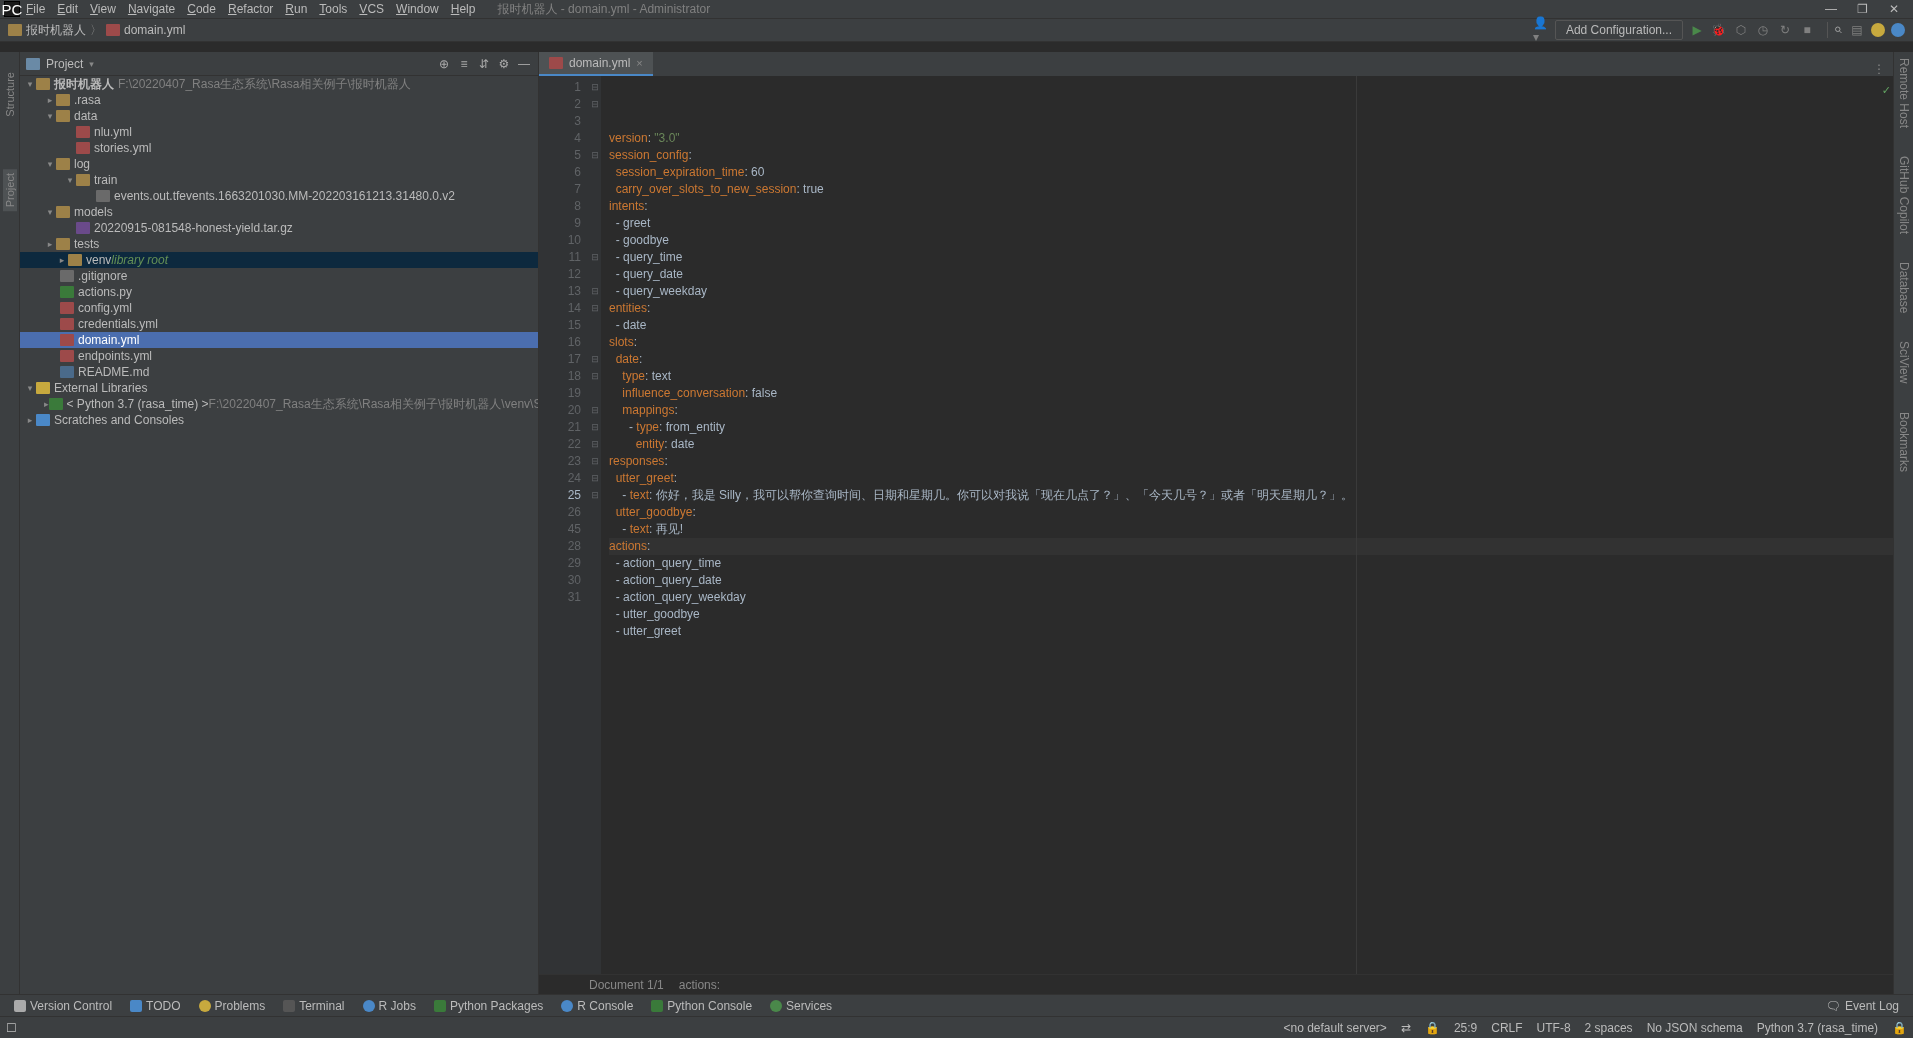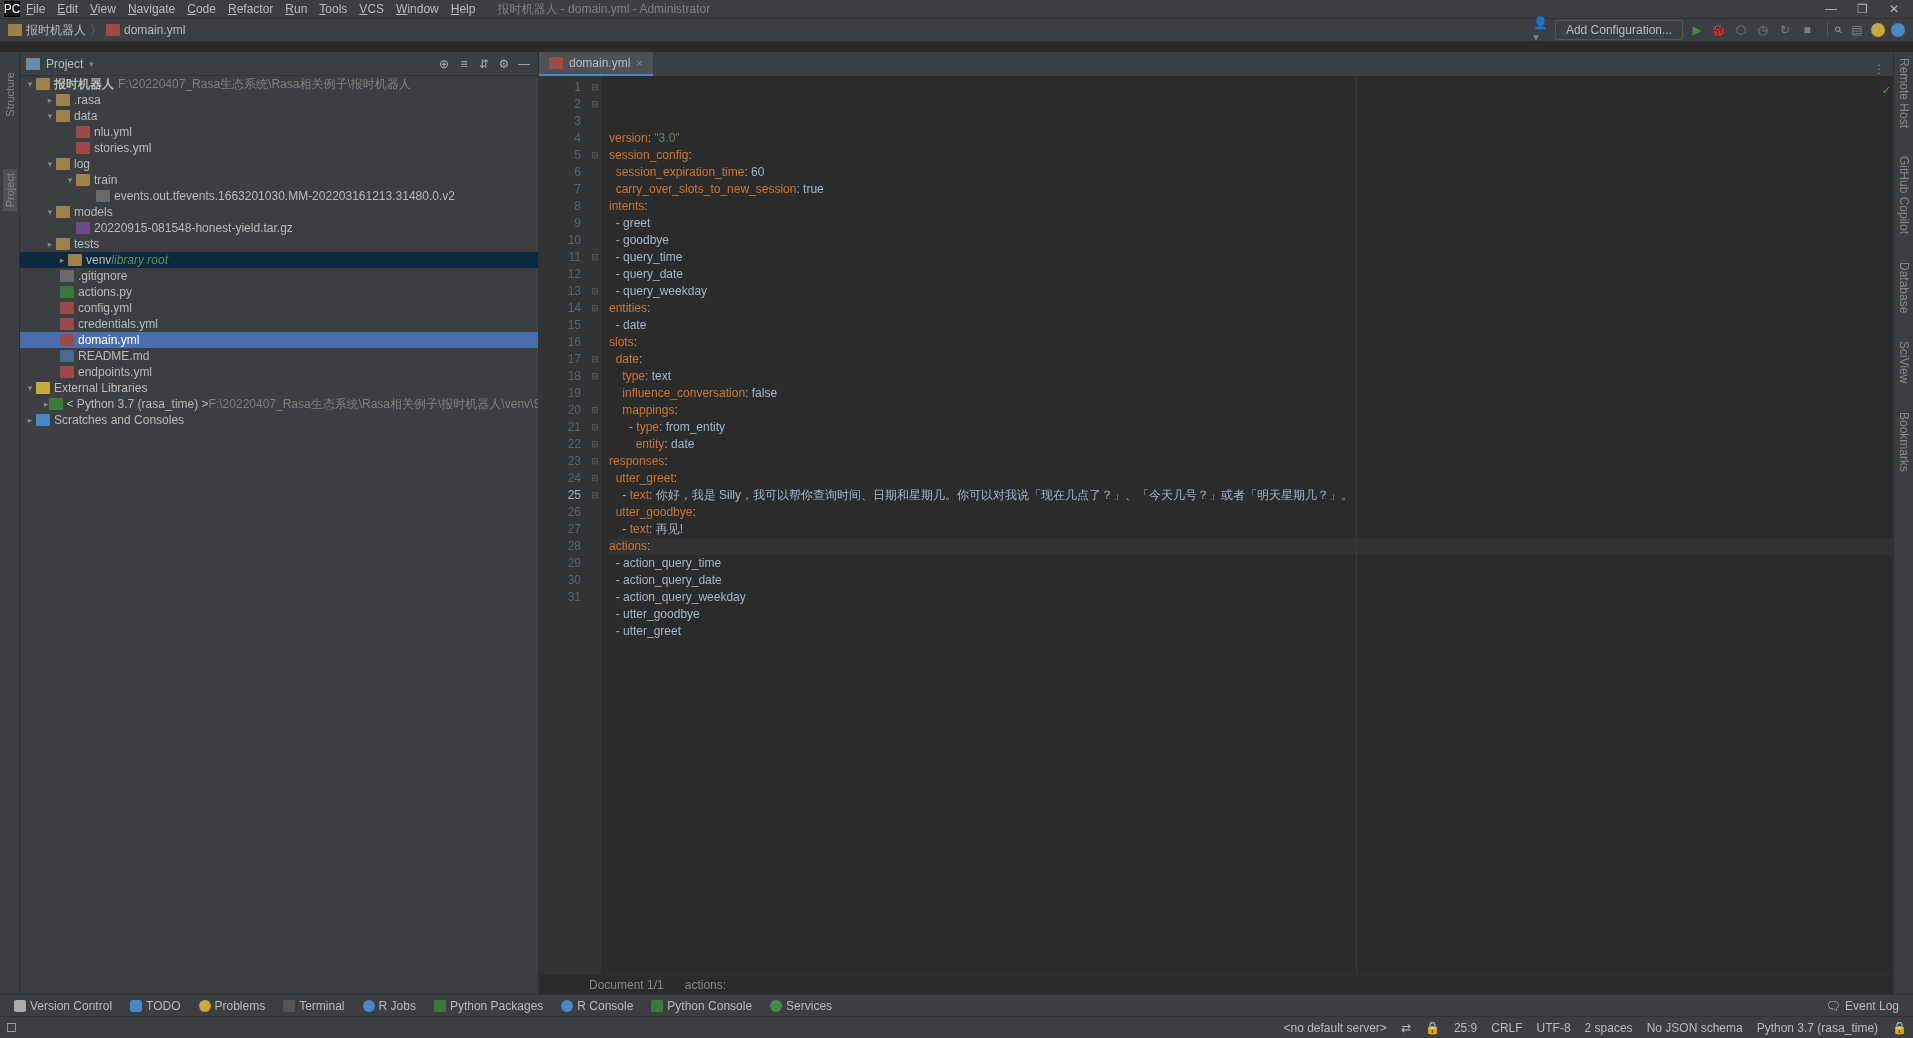--- a/index.html
+++ b/index.html
@@ -1,20 +1,20 @@
 <!DOCTYPE html>
 <html><head>
   <meta charset="utf-8">
   <style>
     * { margin: 0; padding: 0; box-sizing: border-box; font-family: 'Segoe UI', sans-serif; font-size: 12px; }
     body { background: #2b2b2b; color: #bbbbbb; width: 1913px; height: 1038px; overflow: hidden; display: flex; flex-direction: column; }
     
     
     .titlebar { height: 18px; background: #3c3f41; display: flex; align-items: center; padding: 0 4px; }
-    .pc-logo { width: 16px; height: 16px; background: #1a1a1a; border: 1px solid #000; display: flex; align-items: center; justify-content: center; font-size: 12px; color: #fff; }
+    .pc-logo { width: 16px; height: 16px; background: #1a1a1a; border: 1px solid #000; display: flex; align-items: center; justify-content: center; font-size: 15px; color: #fff; }
     .menu-item { padding: 11px 6px; cursor: pointer; }
     .menu-item u { text-decoration: underline; }
     .title-text { color: #808080; margin-left: 16px; }
     .win-controls { margin-left: auto; display: flex; gap: 20px; padding-right: 8px; }
     .win-btn { width: 12px; color: #bbb; cursor: pointer; }
     
     
     .navbar { height: 24px; background: #3c3f41; border-top: 1px solid #323232; border-bottom: 1px solid #323232; display: flex; align-items: center; padding: 0 8px; }
     .crumb { display: flex; align-items: center; gap: 4px; }
     .crumb-icon { width: 14px; height: 12px; background: #9d8148; border-radius: 1px; }
@@ -72,21 +72,21 @@
     .fold { height: 17px; color: #606366; text-align: center; font-size: 9px; cursor: pointer; }
     .code { flex: 1; padding: 3px 0 0 8px; white-space: pre; color: #a9b7c6; position: relative; }
     .code .line { height: 17px; }
     .line.current { background: #323232; }
     .kw { color: #cc7832; }
     .str { color: #6a8759; }
     .editor-annotations { position: absolute; right: 2px; top: 6px; }
     .check-icon { color: #62a362; font-size: 11px; }
     .right-margin { position: absolute; top: 0; bottom: 0; width: 1px; background: #3a3a3a; left: 755px; }
     
-    .breadcrumb-bar { height: 20px; background: #2b2b2b; border-top: 1px solid #323232; display: flex; align-items: center; padding: 0 50px; gap: 21px; color: #888; font-size: 11px; }
+    .breadcrumb-bar { height: 20px; background: #2b2b2b; border-top: 1px solid #323232; display: flex; align-items: center; padding: 0 50px; gap: 15px; color: #888; font-size: 11px; }
     
     
     .right-sidebar { width: 20px; background: #3c3f41; border-left: 1px solid #323232; display: flex; flex-direction: column; align-items: center; padding-top: 2px; gap: 20px; }
     .right-sidebar .vlabel { writing-mode: vertical-rl; font-size: 11px; color: #888; cursor: pointer; padding: 4px 1px; display: flex; align-items: center; gap: 4px; }
     
     
     .bottombar { height: 22px; background: #3c3f41; border-top: 1px solid #323232; display: flex; align-items: center; padding: 0 6px; gap: 2px; }
     .bottom-item { display: flex; align-items: center; gap: 4px; padding: 2px 8px; cursor: pointer; color: #bbb; font-size: 11px; }
     .bico { width: 12px; height: 12px; border-radius: 2px; }
     .bottom-right { margin-left: auto; display: flex; align-items: center; gap: 6px; }
@@ -243,26 +243,26 @@
         </div>
       <div class="tree-row" style="padding-left:40px;">
           <span class="node-icon yaml"></span>
           <span class="node-text">credentials.yml</span>
         </div>
       <div class="tree-row selected-focus" style="padding-left:40px;">
           <span class="node-icon yaml"></span>
           <span class="node-text" style="color:#fff;">domain.yml</span>
         </div>
       <div class="tree-row" style="padding-left:40px;">
+          <span class="node-icon yaml"></span>
+          <span class="node-text">endpoints.yml</span>
+        </div>
+      <div class="tree-row" style="padding-left:40px;">
           <span class="node-icon md"></span>
           <span class="node-text">README.md</span>
-        </div>
-      <div class="tree-row" style="padding-left:40px;">
-          <span class="node-icon yaml"></span>
-          <span class="node-text">endpoints.yml</span>
         </div>
       <div class="tree-row" style="padding-left:4px;">
           <span class="arrow expanded"></span>
           <span class="node-icon" style="background:#c7a93e;"></span>
           <span class="node-text">External Libraries</span>
         </div>
       <div class="tree-row" style="padding-left:24px;">
           <span class="arrow collapsed"></span>
           <span class="node-icon py"></span>
           <span class="node-text">&lt; Python 3.7 (rasa_time) &gt;</span> 
@@ -306,21 +306,21 @@
           <div class="ln">17</div>
           <div class="ln">18</div>
           <div class="ln">19</div>
           <div class="ln">20</div>
           <div class="ln">21</div>
           <div class="ln">22</div>
           <div class="ln">23</div>
           <div class="ln">24</div>
           <div class="ln active">25</div>
           <div class="ln">26</div>
-          <div class="ln">27</div>
+          <div class="ln">45</div>
           <div class="ln">28</div>
           <div class="ln">29</div>
           <div class="ln">30</div>
           <div class="ln">31</div>
         </div>
       <div class="fold-gutter" id="fold">
           <div class="fold">⊟</div>
           <div class="fold">⊟</div>
           <div class="fold"></div>
           <div class="fold"></div>

